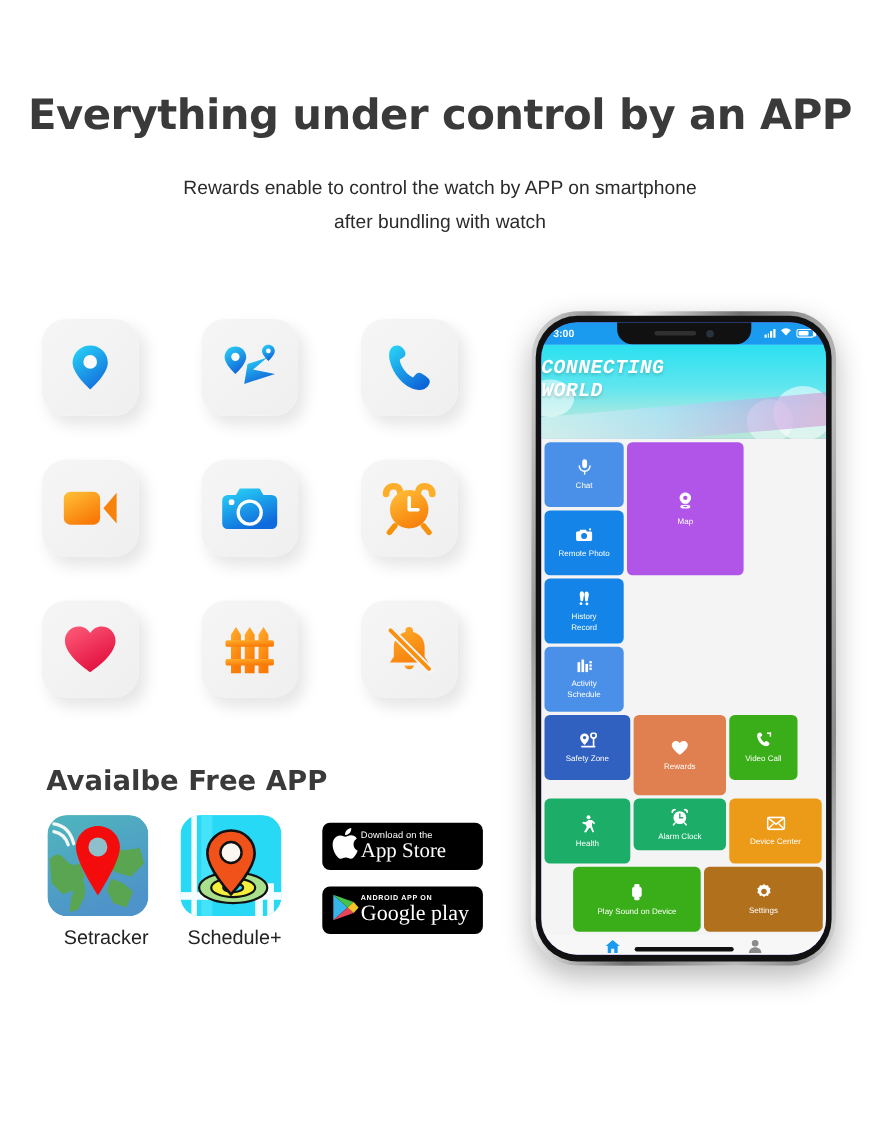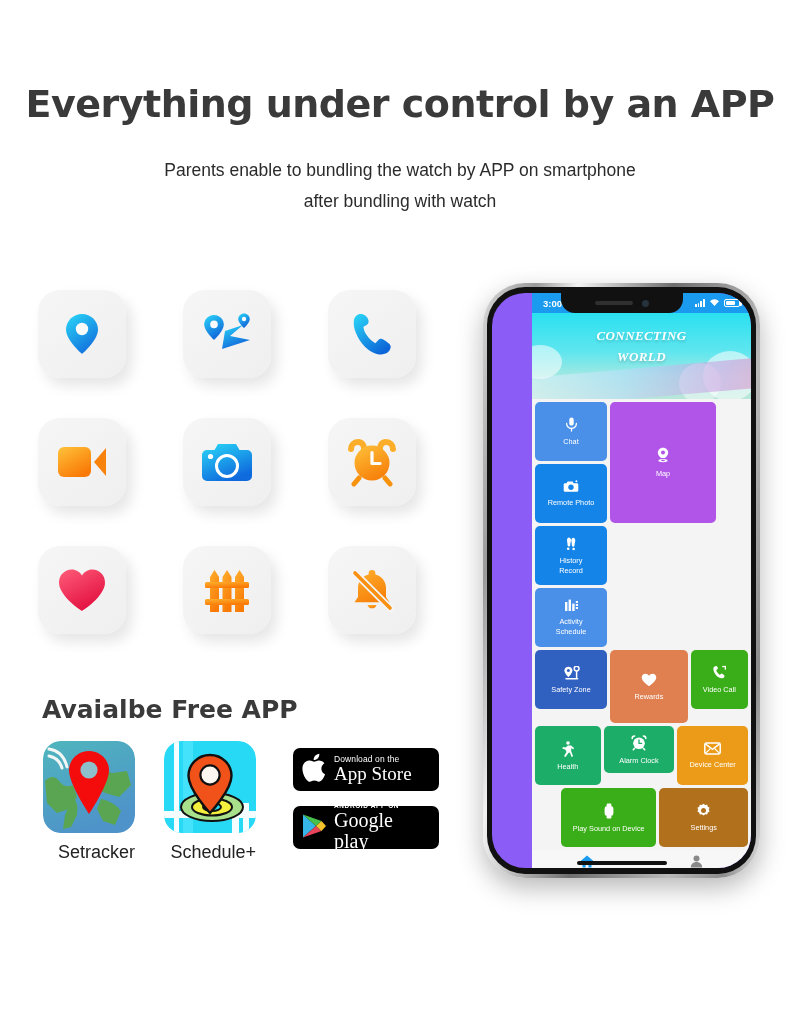--- a/index.html
+++ b/index.html
@@ -51,42 +51,42 @@
     margin-top: 9px; font-size: 18px; color: #222;
   }
   .app-icon { width: 92px; height: 92px; border-radius: 18px; overflow: hidden; display:block; }
 
   .store-badge {
     position: absolute; width: 146px; height: 43px;
     background: #000; border-radius: 7px;
     display: flex; align-items: center; padding: 0 8px;
     overflow: hidden;
   }
-  .badge-txt { color: #fff; line-height: 1.05; margin-left: 7px; }
+  .badge-txt { color: #fff; line-height: 1.05; margin-left: 1px; }
   .badge-small { font-size: 8.5px; letter-spacing: 0.1px; display:block; }
   .badge-big { font-size: 19px; font-weight: 500; display:block; font-family:"Liberation Serif", serif;}
   .badge-big-gp { font-size: 20px; display:block; font-family:"Liberation Serif", serif; }
   .badge-small-gp { font-size: 6.5px; letter-spacing: 0.6px; display:block; font-weight:bold; }
 
   
   .phone {
     position: absolute; left: 483px; top: 283px;
     width: 277px; height: 595px;
     border-radius: 42px;
     background: linear-gradient(100deg,#d8d8d8 0%,#9a9a9a 14%,#f2f2f2 25%,#6e6e6e 50%,#b9b9b9 76%,#8c8c8c 90%,#dedede 100%);
     padding: 4px;
     box-shadow: 0 10px 26px rgba(0,0,0,0.28);
   }
   .phone-inner {
     width: 100%; height: 100%; border-radius: 38px;
     background: #111; padding: 6px 5px;
   }
   .screen {
     position: relative; width: 100%; height: 100%;
-    border-radius: 33px; overflow: hidden; background: #8b5cf6; padding-left: 40px;
+    border-radius: 33px; overflow: hidden; background: #8b5cf6;
   }
   .notch {
     position: absolute; left: 50%; transform: translateX(-50%); top: 0;
     width: 122px; height: 20px; background: #111;
     border-bottom-left-radius: 14px; border-bottom-right-radius: 14px;
     z-index: 6; display: flex; align-items: center; justify-content: center; gap: 9px;
   }
   .notch .speaker { width: 38px; height: 4px; border-radius: 3px; background: #303030; }
   .notch .cam { width: 7px; height: 7px; border-radius: 50%; background: #26323c; }
 
@@ -108,25 +108,25 @@
     position: relative; height: 86px; overflow: hidden;
     background: linear-gradient(180deg,#2ae0f0 0%, #5fe6ef 45%, #9fe8e2 72%, #b9e6d8 100%);
   }
   .banner .cloudA { position:absolute; border-radius:50%; background:rgba(255,255,255,0.55); }
   .banner .streak {
     position:absolute; left:-10%; bottom:2px; width:130%; height:30px;
     background: linear-gradient(100deg, rgba(255,255,255,0.45), rgba(190,220,255,0.5) 40%, rgba(200,150,220,0.55) 75%, rgba(240,120,160,0.5));
     transform: rotate(-5deg);
   }
   .banner-title {
-    position: relative; z-index: 3; text-align: center; padding-top: 12px;
+    position: relative; z-index: 3; text-align: left; padding-top: 12px;
     color: #fff; font-weight: bold; font-style: italic;
-    font-size: 13px; line-height: 21px; letter-spacing: 0.4px;
+    font-size: 18px; line-height: 21px; letter-spacing: 0.4px;
     text-shadow: 0 2px 3px rgba(0,0,0,0.18);
-    font-family: Liberation Serif, serif;
+    font-family: Liberation Mono, monospace;
   }
 
   .tiles { background:#f4f4f4; padding: 3px; }
   .tile-row { display: flex; gap: 3px; margin-bottom: 3px; }
   .tile {
     border-radius: 5px; color: #fff;
     display: flex; flex-direction: column; align-items: center; justify-content: center;
     font-size: 7.3px; text-align: center; line-height: 9px; gap: 3px;
   }
   .tile .t-ico { display: block; }
@@ -146,21 +146,21 @@
   }
 </style>
 </head>
 <body>
 
 <div class="page">
 
   <h1 class="headline">Everything under control by an APP</h1>
 
   <div class="subline">
-    <div>Parents enable to bundling the watch by APP on smartphone</div>
+    <div>Rewards enable to control the watch by APP on smartphone</div>
     <div>after bundling with watch</div>
   </div>
 
   <div class="icon-grid">
 
     <div class="icon-card">
       <span>
         <svg width="52" height="52" viewBox="0 0 52 52">
           <defs>
               <linearGradient id="gA" x1="0" y1="0" x2="0.6" y2="1">

